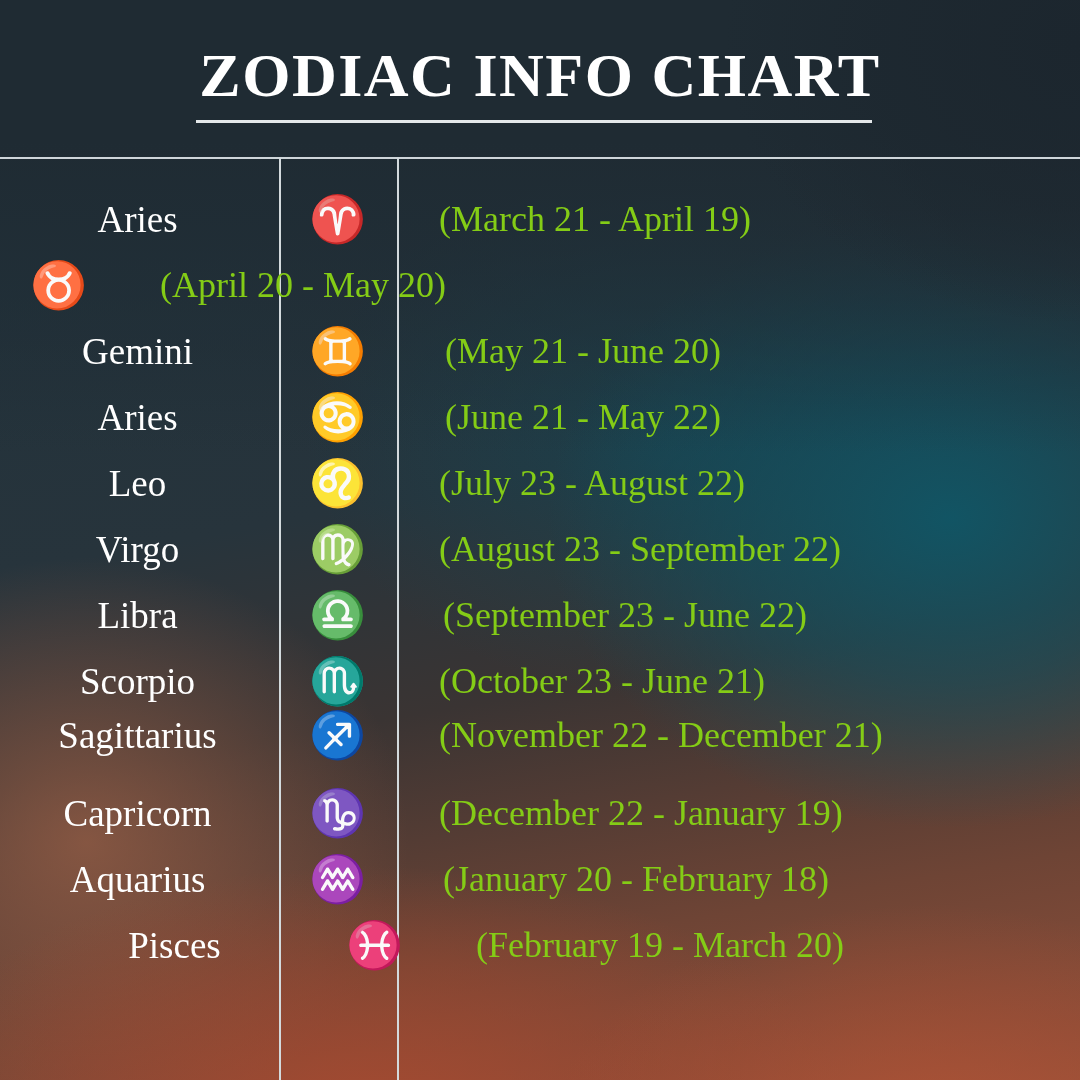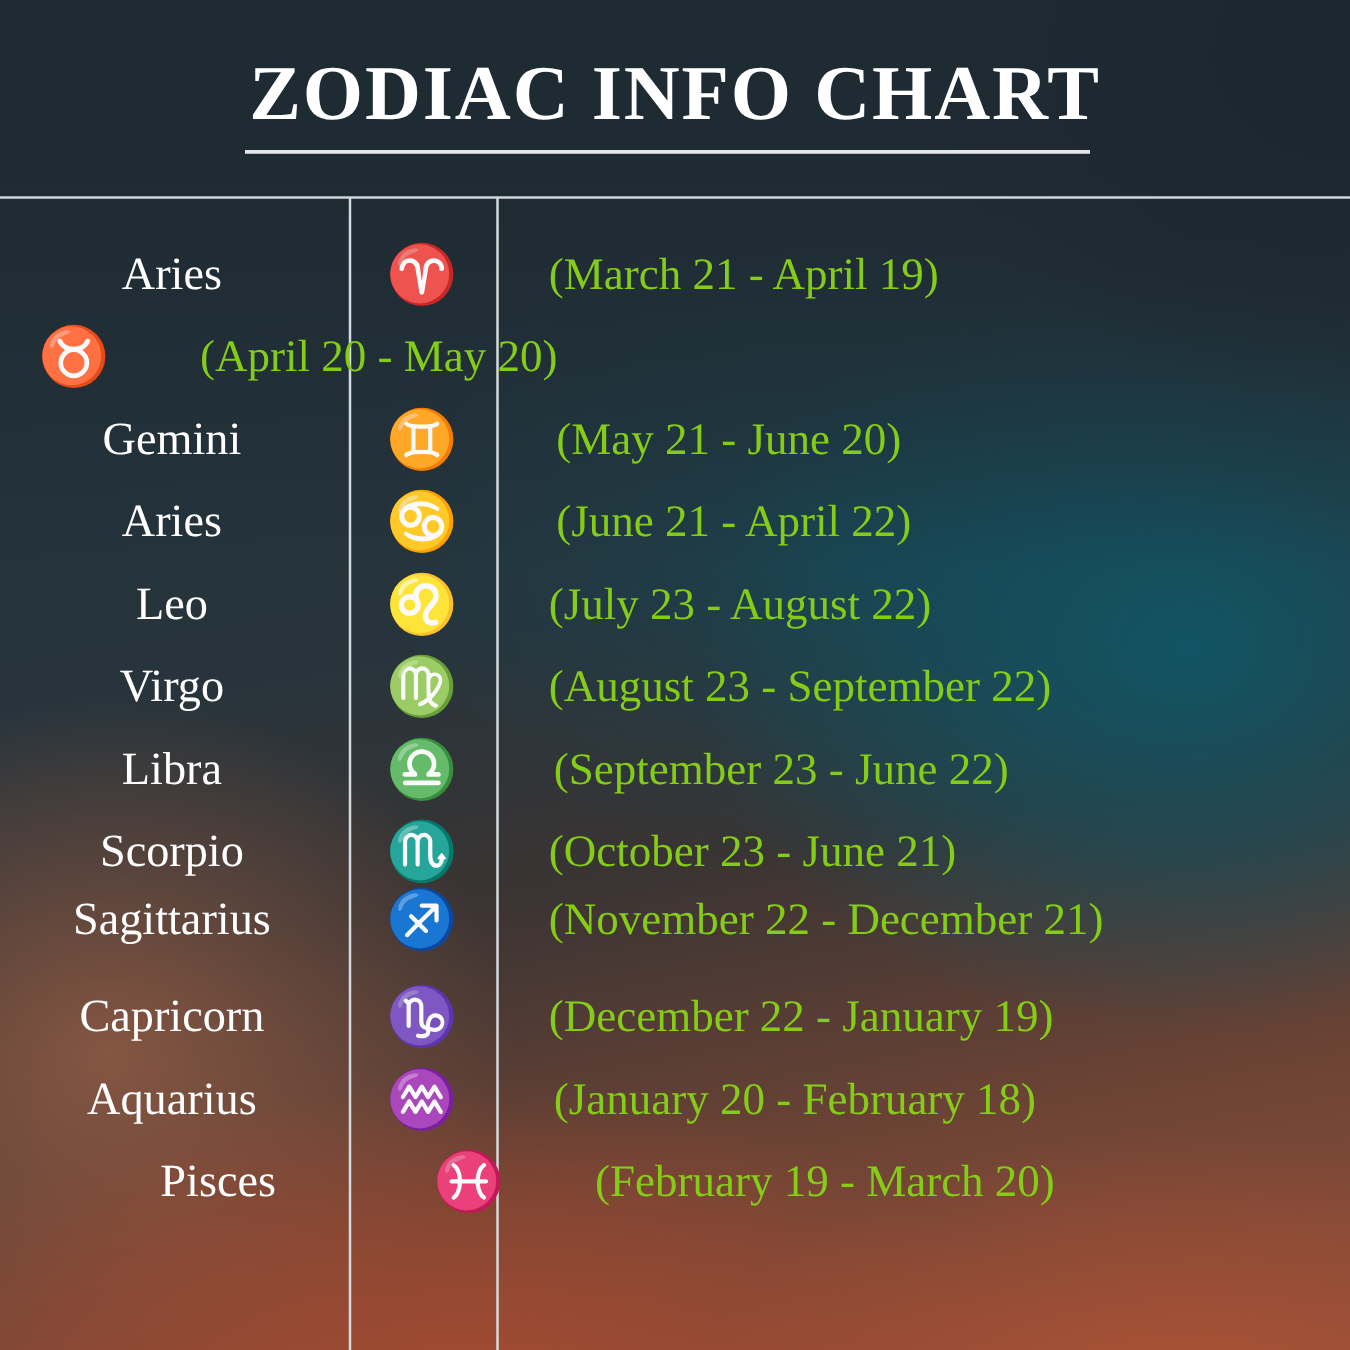--- a/index.html
+++ b/index.html
@@ -184,21 +184,21 @@
         <div class="cell-dates">(April 20 - May 20)</div>
       </div>
       <div class="row" style="top: 160px;">
         <div class="cell-name">Gemini</div>
         <div class="cell-glyph">♊</div>
         <div class="cell-dates">(May 21 - June 20)</div>
       </div>
       <div class="row" style="top: 226px;">
         <div class="cell-name">Aries</div>
         <div class="cell-glyph">♋</div>
-        <div class="cell-dates">(June 21 - April 22)</div>
+        <div class="cell-dates">(June 21 - May 22)</div>
       </div>
       <div class="row" style="top: 292px;">
         <div class="cell-name">Leo</div>
         <div class="cell-glyph">♌</div>
         <div class="cell-dates">(July 23 - August 22)</div>
       </div>
       <div class="row" style="top: 358px;">
         <div class="cell-name">Virgo</div>
         <div class="cell-glyph">♍</div>
         <div class="cell-dates">(August 23 - September 22)</div>

